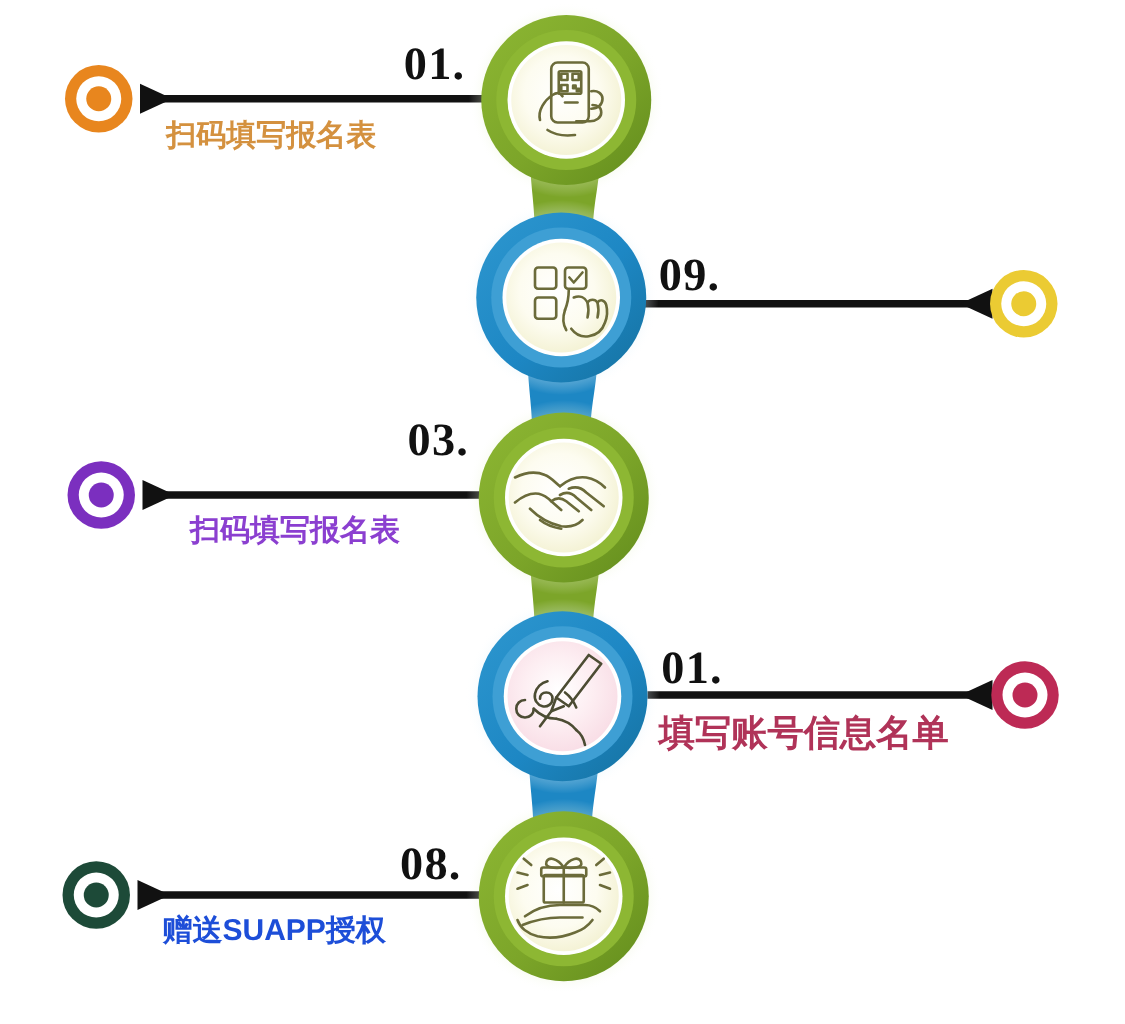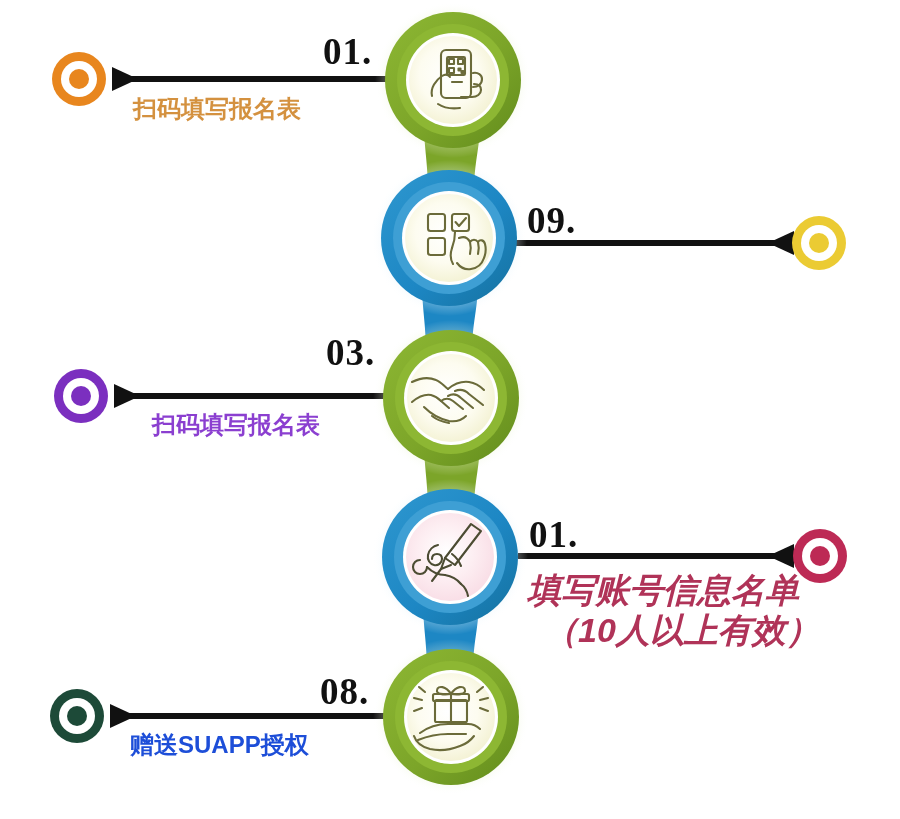--- a/index.html
+++ b/index.html
@@ -31,21 +31,21 @@
     white-space: nowrap;
   }
   .step-label {
     position: absolute;
     font-family: "Liberation Sans", "DejaVu Sans", sans-serif;
     font-size: 24px;
     font-weight: 700;
     white-space: nowrap;
     line-height: 1.12;
   }
-  .step-label.two-line { line-height: 1.18; font-size: 34px; font-style: italic; }
+  .step-label.two-line { line-height: 1.18; font-size: 29px; }
   .lbl-line { display: block; }
 </style>
 </head>
 <body>
 
 <div id="infographic">
 
   <svg width="900" height="819" viewBox="0 0 900 819" xmlns="http://www.w3.org/2000/svg">
     <defs>
       <radialGradient id="glowGreen" cx="50%" cy="50%" r="50%">
@@ -264,20 +264,19 @@
   <div class="step-number" style="left:527px; top:199px;">09.</div>
 
   
   <div class="step-number" style="left:326px; top:331px;">03.</div>
   <div class="step-label" style="left:152px; top:412px; color:#8B3FD0;">扫码填写报名表</div>
 
   
   <div class="step-number" style="left:529px; top:513px;">01.</div>
   <div class="step-label two-line" style="left:527px; top:570px; color:#B03358;">
     <span class="lbl-line">填写账号信息名单</span>
-    <span class="lbl-line" style="margin-left:17px;">（10人以上有效）</span>
   </div>
 
   
   <div class="step-number" style="left:320px; top:670px;">08.</div>
   <div class="step-label" style="left:130px; top:732px; color:#1d4ed8;">赠送SUAPP授权</div>
 
 </div>
 
 </body></html>

